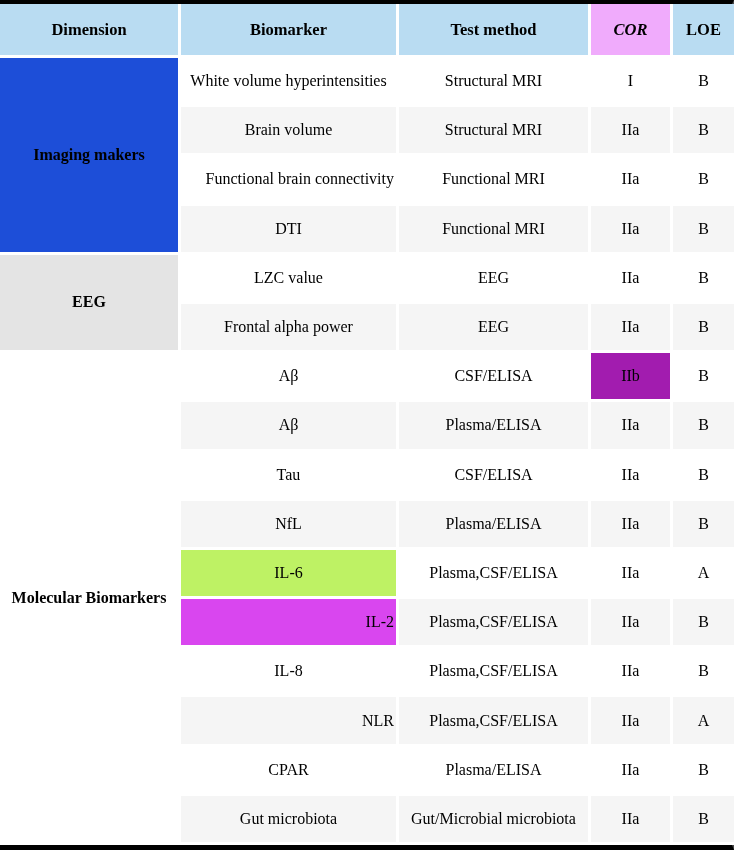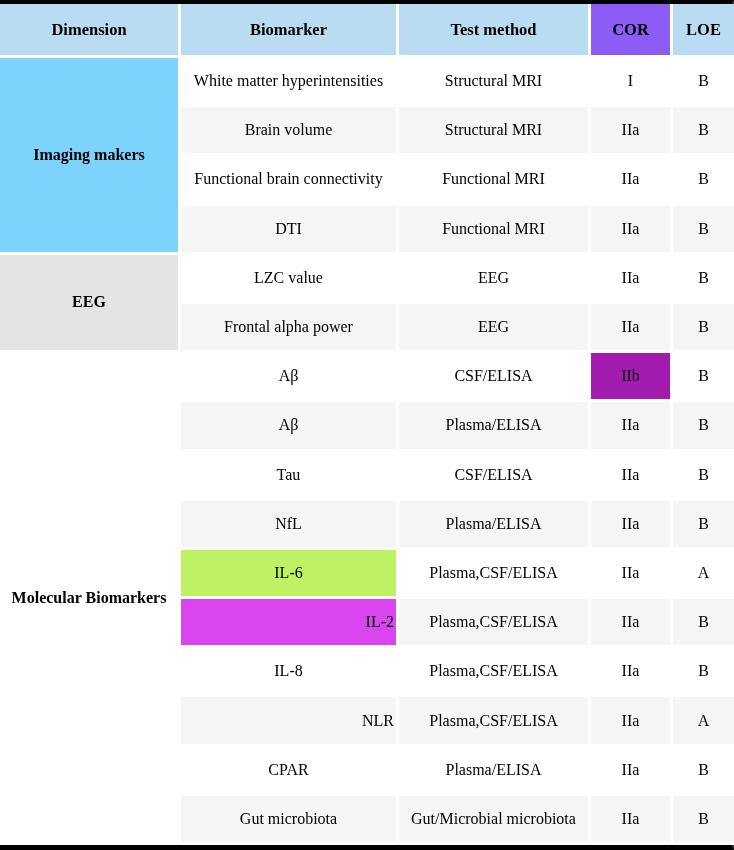--- a/index.html
+++ b/index.html
@@ -69,40 +69,40 @@
         <col style="width:218px">
         <col style="width:192px">
         <col style="width:82px">
         <col style="width:61px">
       </colgroup>
       <thead>
         <tr>
           <th style="background: rgb(185, 220, 242);">Dimension</th>
           <th style="background: rgb(185, 220, 242);">Biomarker</th>
           <th style="background: rgb(185, 220, 242);">Test method</th>
-          <th style="background: #8b5cf6;">COR</th>
+          <th style="background: #f0abfc; font-style: italic;">COR</th>
           <th style="background: rgb(185, 220, 242);">LOE</th>
         </tr>
       </thead>
       <tbody>
           <tr>
-            <td class="dim" rowspan="4" style="background: #7dd3fc;">Imaging makers</td>
-            <td style="background: rgb(255, 255, 255);">White matter hyperintensities</td>
+            <td class="dim" rowspan="4" style="background: #1d4ed8;">Imaging makers</td>
+            <td style="background: rgb(255, 255, 255);">White volume hyperintensities</td>
             <td style="background: rgb(255, 255, 255);">Structural MRI</td>
             <td style="background: rgb(255, 255, 255);">I</td>
             <td style="background: rgb(255, 255, 255);">B</td>
           </tr>
           <tr>
             <td style="background: rgb(245, 245, 245); text-align: center;">Brain volume</td>
             <td style="background: rgb(245, 245, 245);">Structural MRI</td>
             <td style="background: rgb(245, 245, 245);">IIa</td>
             <td style="background: rgb(245, 245, 245);">B</td>
           </tr>
           <tr>
-            <td style="background: rgb(255, 255, 255);">Functional brain connectivity</td>
+            <td style="background: rgb(255, 255, 255); text-align: right;">Functional brain connectivity</td>
             <td style="background: rgb(255, 255, 255);">Functional MRI</td>
             <td style="background: rgb(255, 255, 255);">IIa</td>
             <td style="background: rgb(255, 255, 255);">B</td>
           </tr>
           <tr>
             <td style="background: rgb(245, 245, 245);">DTI</td>
             <td style="background: rgb(245, 245, 245);">Functional MRI</td>
             <td style="background: rgb(245, 245, 245);">IIa</td>
             <td style="background: rgb(245, 245, 245);">B</td>
           </tr>

